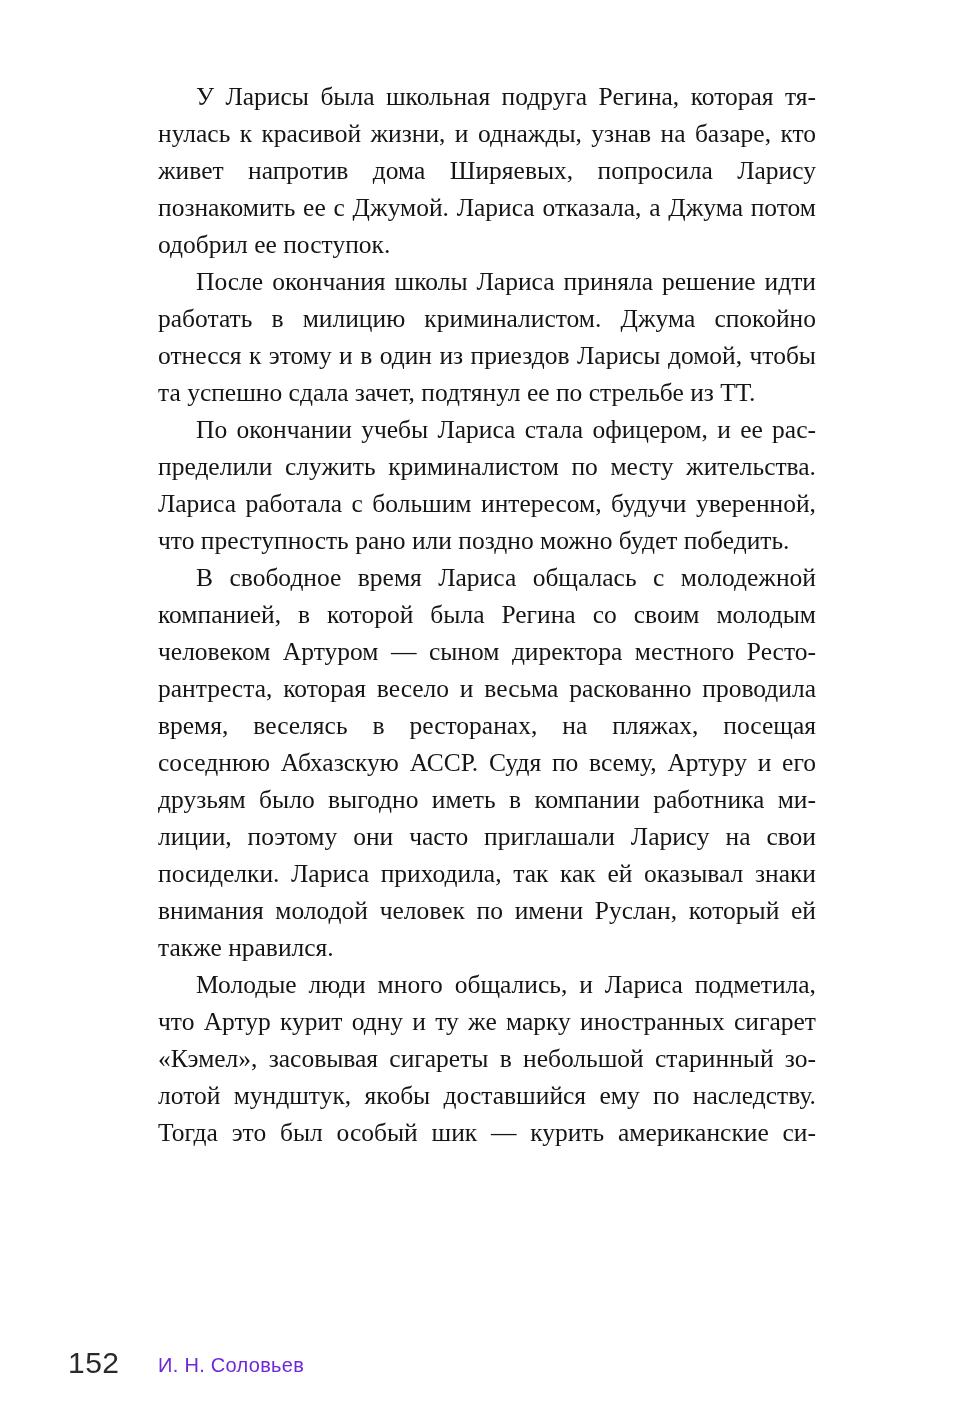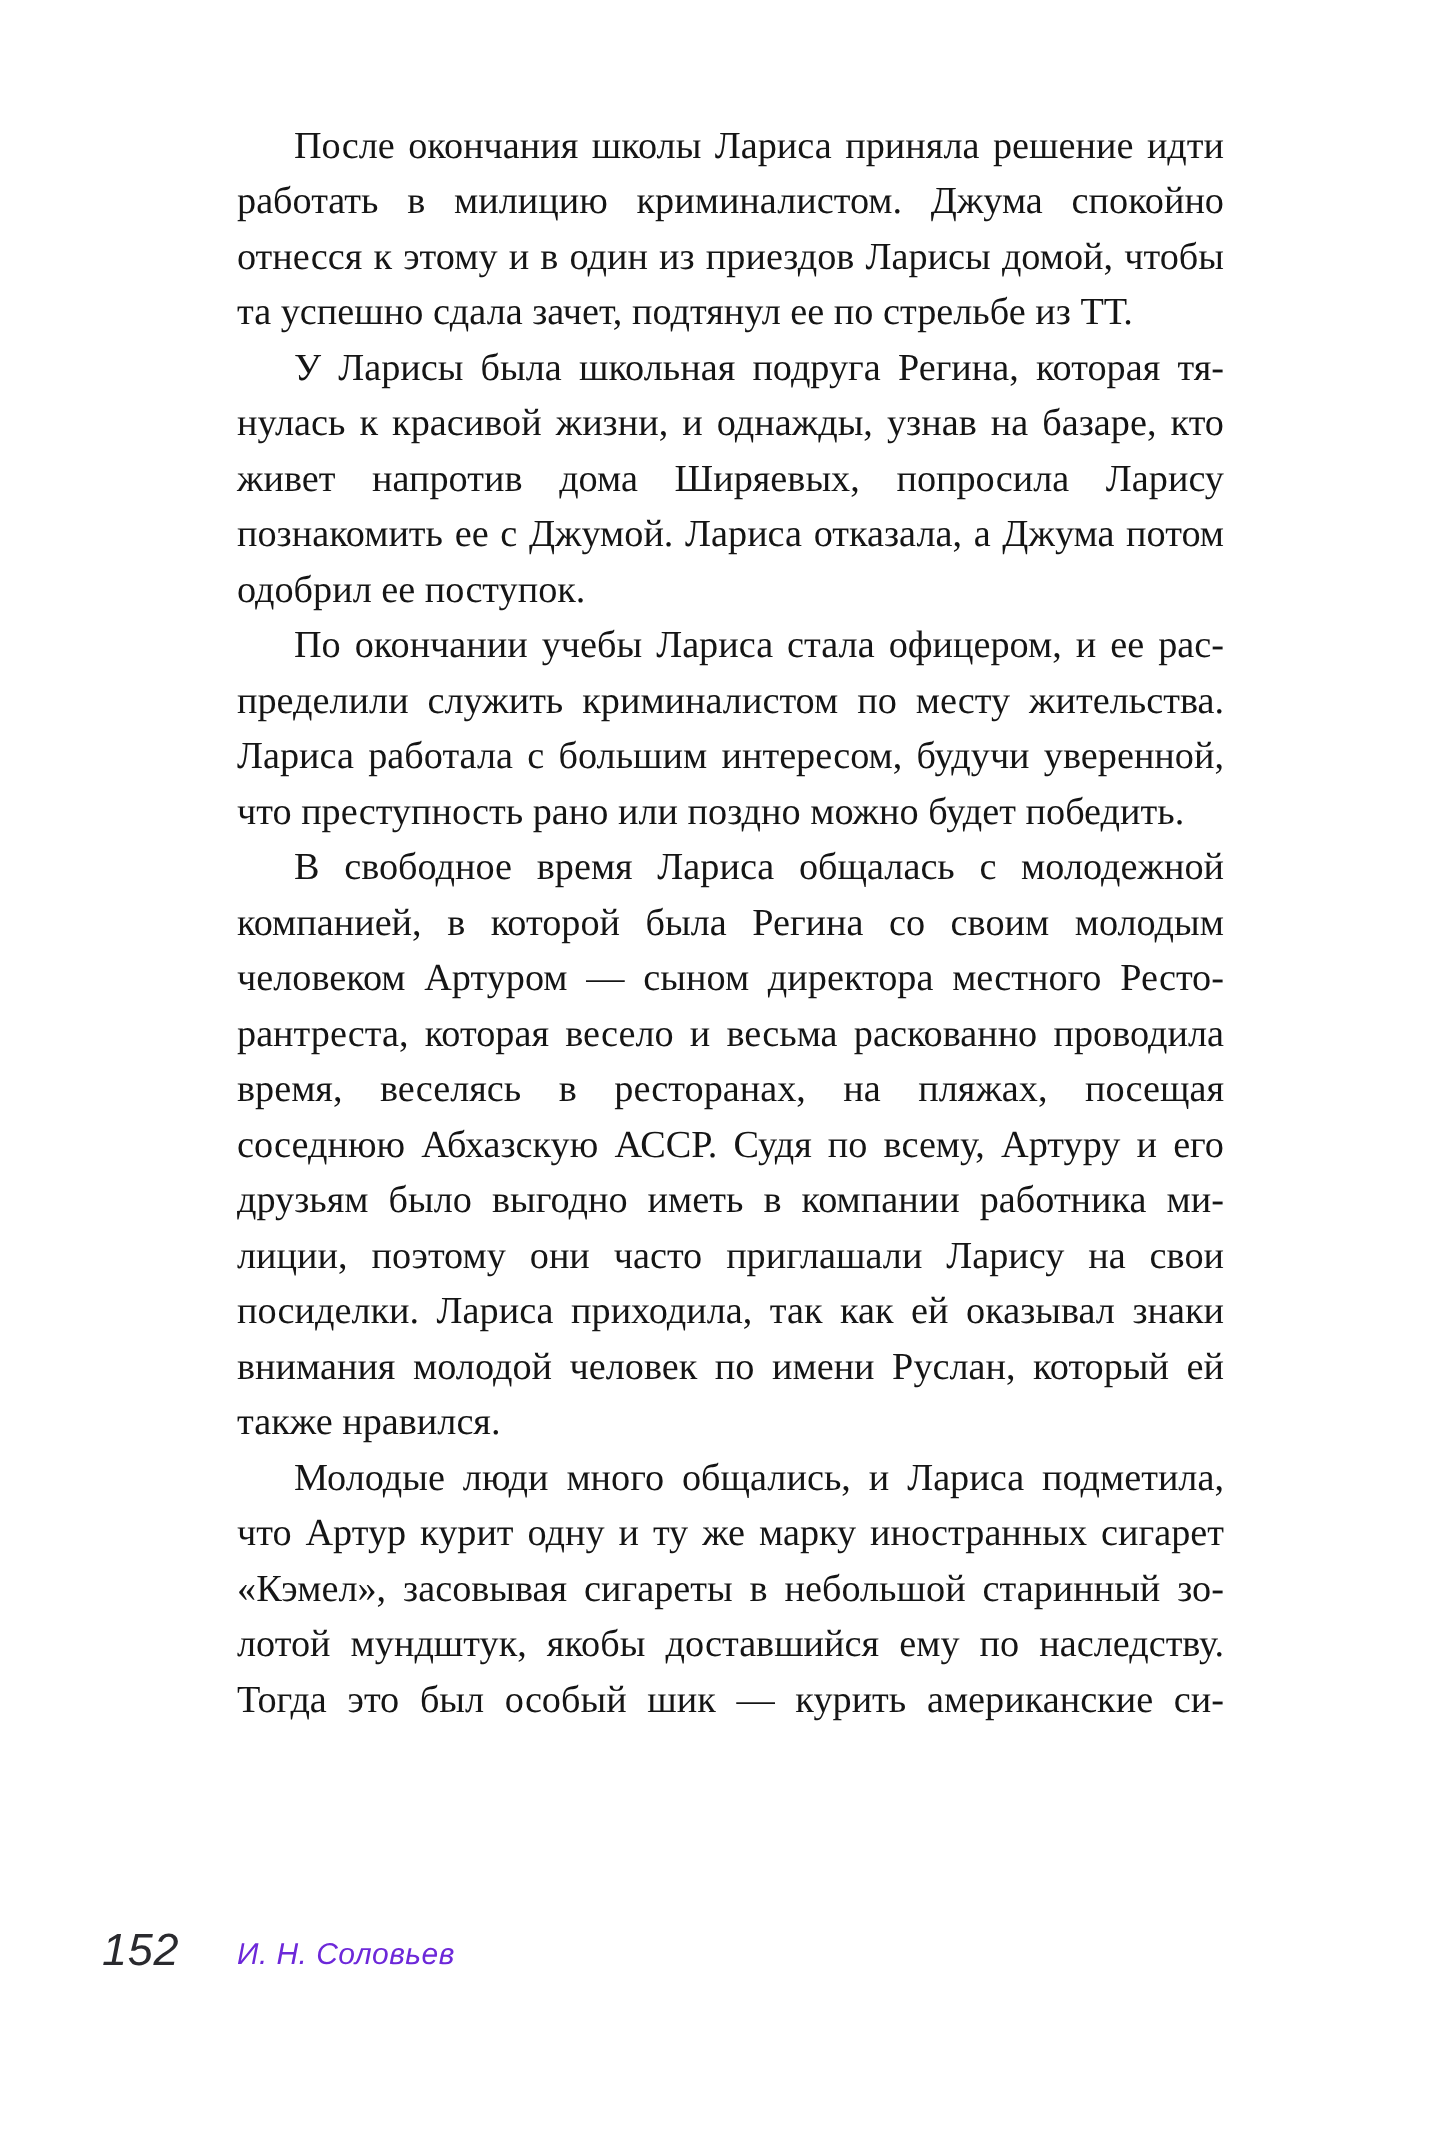--- a/index.html
+++ b/index.html
@@ -38,24 +38,23 @@
   }
   
   .para.cut::after {
     content: "";
     display: inline-block;
     width: 100%;
   }
   .footer {
     position: absolute;
     left: 0;
-    top: 1283px;
+    top: 1345px;
     width: 970px;
     height: 46px;
-    font-style: italic;
   }
   .page-number {
     position: absolute;
     left: 68px;
     top: 0;
     font-family: "Liberation Sans", "DejaVu Sans", sans-serif;
     font-size: 30px;
     font-weight: 400;
     color: #2a2a2e;
     letter-spacing: 0.5px;
@@ -72,22 +71,22 @@
     letter-spacing: 0.3px;
     line-height: 26px;
   }
 </style>
 </head>
 <body>
 
 <div class="page">
 
   <div class="text-block">
+    <p class="para">У Ларисы была школьная подруга Регина, которая тя­нулась к красивой жизни, и однажды, узнав на базаре, кто живет напротив дома Ширяевых, попросила Ларису познакомить ее с Джумой. Лариса отказала, а Джума по­том одобрил ее поступок.</p>
     <p class="para">После окончания школы Лариса приняла решение идти работать в милицию криминалистом. Джума спо­койно отнесся к этому и в один из приездов Ларисы домой, чтобы та успешно сдала зачет, подтянул ее по стрельбе из ТТ.</p>
-    <p class="para">У Ларисы была школьная подруга Регина, которая тя­нулась к красивой жизни, и однажды, узнав на базаре, кто живет напротив дома Ширяевых, попросила Ларису познакомить ее с Джумой. Лариса отказала, а Джума по­том одобрил ее поступок.</p>
     <p class="para">По окончании учебы Лариса стала офицером, и ее рас­пределили служить криминалистом по месту жительства. Лариса работала с большим интересом, будучи уверен­ной, что преступность рано или поздно можно будет по­бедить.</p>
     <p class="para">В свободное время Лариса общалась с молодежной компанией, в которой была Регина со своим молодым человеком Артуром — сыном директора местного Ресто­рантреста, которая весело и весьма раскованно прово­дила время, веселясь в ресторанах, на пляжах, посещая соседнюю Абхазскую АССР. Судя по всему, Артуру и его друзьям было выгодно иметь в компании работника ми­лиции, поэтому они часто приглашали Ларису на свои посиделки. Лариса приходила, так как ей оказывал знаки внимания молодой человек по имени Руслан, который ей также нравился.</p>
     <p class="para cut">Молодые люди много общались, и Лариса подметила, что Артур курит одну и ту же марку иностранных сигарет «Кэмел», засовывая сигареты в небольшой старинный зо­лотой мундштук, якобы доставшийся ему по наследству. Тогда это был особый шик — курить американские си­</p>
   </div>
 
   <div class="footer">
     <span class="page-number">152</span>
     <span class="running-head">И. Н. Соловьев</span>
   </div>
 

